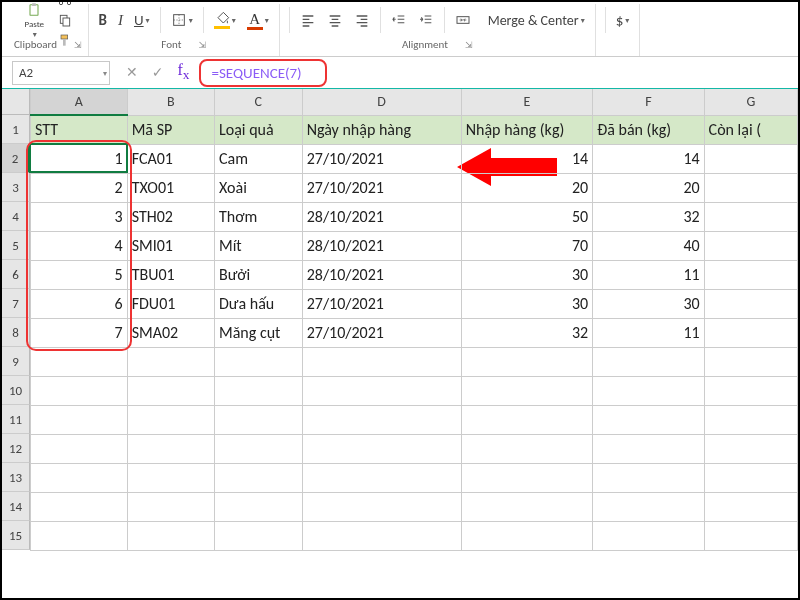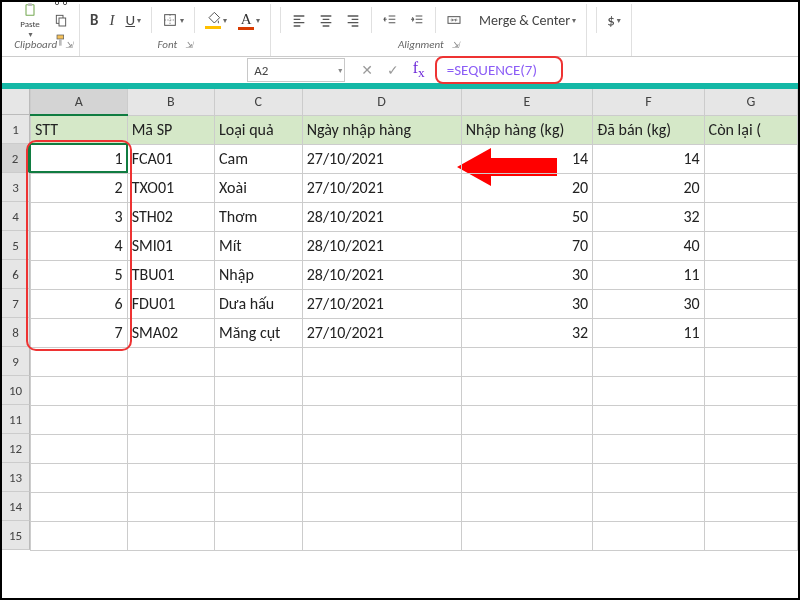--- a/index.html
+++ b/index.html
@@ -2,29 +2,29 @@
 <html><head>
 <meta charset="utf-8">
 <style>
   * { box-sizing: border-box; margin: 0; padding: 0; }
   body { font-family: "Segoe UI", Calibri, Arial, sans-serif; font-size: 14px; background: #fff; width: 800px; height: 600px; overflow: hidden; border: 2px solid #000; }
   
   .ribbon { background: #fff; border-bottom: 1px solid #ccc; padding: 2px 6px 0; height: 55px; display: flex; align-items: flex-end; }
   .rgroup-wrap { display: flex; flex-direction: column; align-items: center; border-right: 1px solid #e0e0e0; padding: 0 6px; height: 52px; }
   .rgroup { display: flex; align-items: center; gap: 3px; height: 32px; }
   .rbtn { display: flex; align-items: center; justify-content: center; padding: 2px 4px; border-radius: 3px; cursor: pointer; color: #444; gap: 1px; }
-  .rlabel { font-size: 11px; color: #666; margin-top: 2px; display: flex; align-items: center; gap: 8px; font-style: italic; }
+  .rlabel { font-size: 11px; color: #666; margin-top: 2px; display: flex; align-items: center; gap: 17px; }
   .launcher { font-size: 9px; color: #888; }
   .sep { width: 1px; background: #e0e0e0; height: 26px; margin: 0 3px; }
   .caret { font-size: 8px; color: #666; margin-left: 1px; }
   
   .paste-big { display: flex; flex-direction: column; align-items: center; padding: 0 4px; }
   .paste-big-icon { font-size: 9px; color: #444; width: 24px; text-align: center; }
   
-  .formula-bar { display: flex; align-items: center; height: 32px; border-bottom: 6px solid #14b8a6; background: #fff; justify-content: center; }
+  .formula-bar { display: flex; align-items: center; height: 32px; border-bottom: 1px solid #14b8a6; background: #fff; }
   .namebox { width: 98px; height: 24px; border: 1px solid #c8c8c8; margin: 0 6px 0 10px; display: flex; align-items: center; padding: 0 6px; font-size: 13px; color: #444; position: relative; }
   .namebox .dd { position: absolute; right: 2px; font-size: 8px; color: #888; }
   .fx-controls { display: flex; align-items: center; gap: 14px; padding: 0 10px; color: #999; }
   .fx { font-family: "Times New Roman", serif; color: #6d28d9; font-size: 16px; }
   .formula-input { border: 2px solid #e33; border-radius: 8px; padding: 3px 10px; font-size: 15px; color: #8b5cf6; min-width: 128px; }
   
   .arrow-callout { position: absolute; left: 455px; top: 87px; }
   
   .sheet { display: flex; }
   .rowheads { display: flex; flex-direction: column; }
@@ -289,21 +289,21 @@
             <td class="cell">SMI01</td>
             <td class="cell">Mít</td>
             <td class="cell">28/10/2021</td>
             <td class="cell num">70</td>
             <td class="cell num">40</td>
             <td class="cell"></td>
           </tr>
           <tr>
             <td class="cell num">5</td>
             <td class="cell">TBU01</td>
-            <td class="cell">Nhập</td>
+            <td class="cell">Bưởi</td>
             <td class="cell">28/10/2021</td>
             <td class="cell num">30</td>
             <td class="cell num">11</td>
             <td class="cell"></td>
           </tr>
           <tr>
             <td class="cell num">6</td>
             <td class="cell">FDU01</td>
             <td class="cell">Dưa hấu</td>
             <td class="cell">27/10/2021</td>

